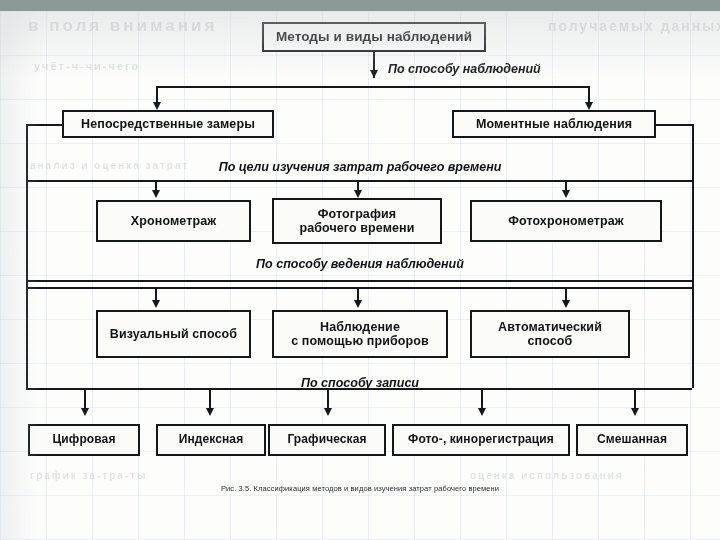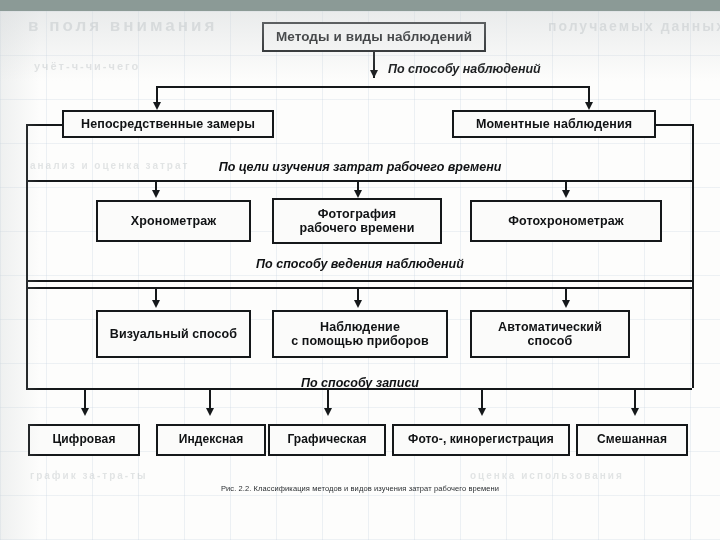--- a/index.html
+++ b/index.html
@@ -195,14 +195,14 @@
 
     <div class="node leaf" style="left:28px; top:424px; width:112px; height:32px;">Цифровая</div>
     <div class="node leaf" style="left:156px; top:424px; width:110px; height:32px;">Индексная</div>
     <div class="node leaf" style="left:268px; top:424px; width:118px; height:32px;">Графическая</div>
     <div class="node leaf" style="left:392px; top:424px; width:178px; height:32px;">Фото-, кинорегистрация</div>
     <div class="node leaf" style="left:576px; top:424px; width:112px; height:32px;">Смешанная</div>
   </div>
 
   <div class="vignette"></div>
 
-  <div class="caption">Рис. 2.2. Классификация методов и видов изучения затрат рабочего времени</div>
+  <div class="caption">Рис. 3.5. Классификация методов и видов изучения затрат рабочего времени</div>
 </div>
 
 </body></html>

